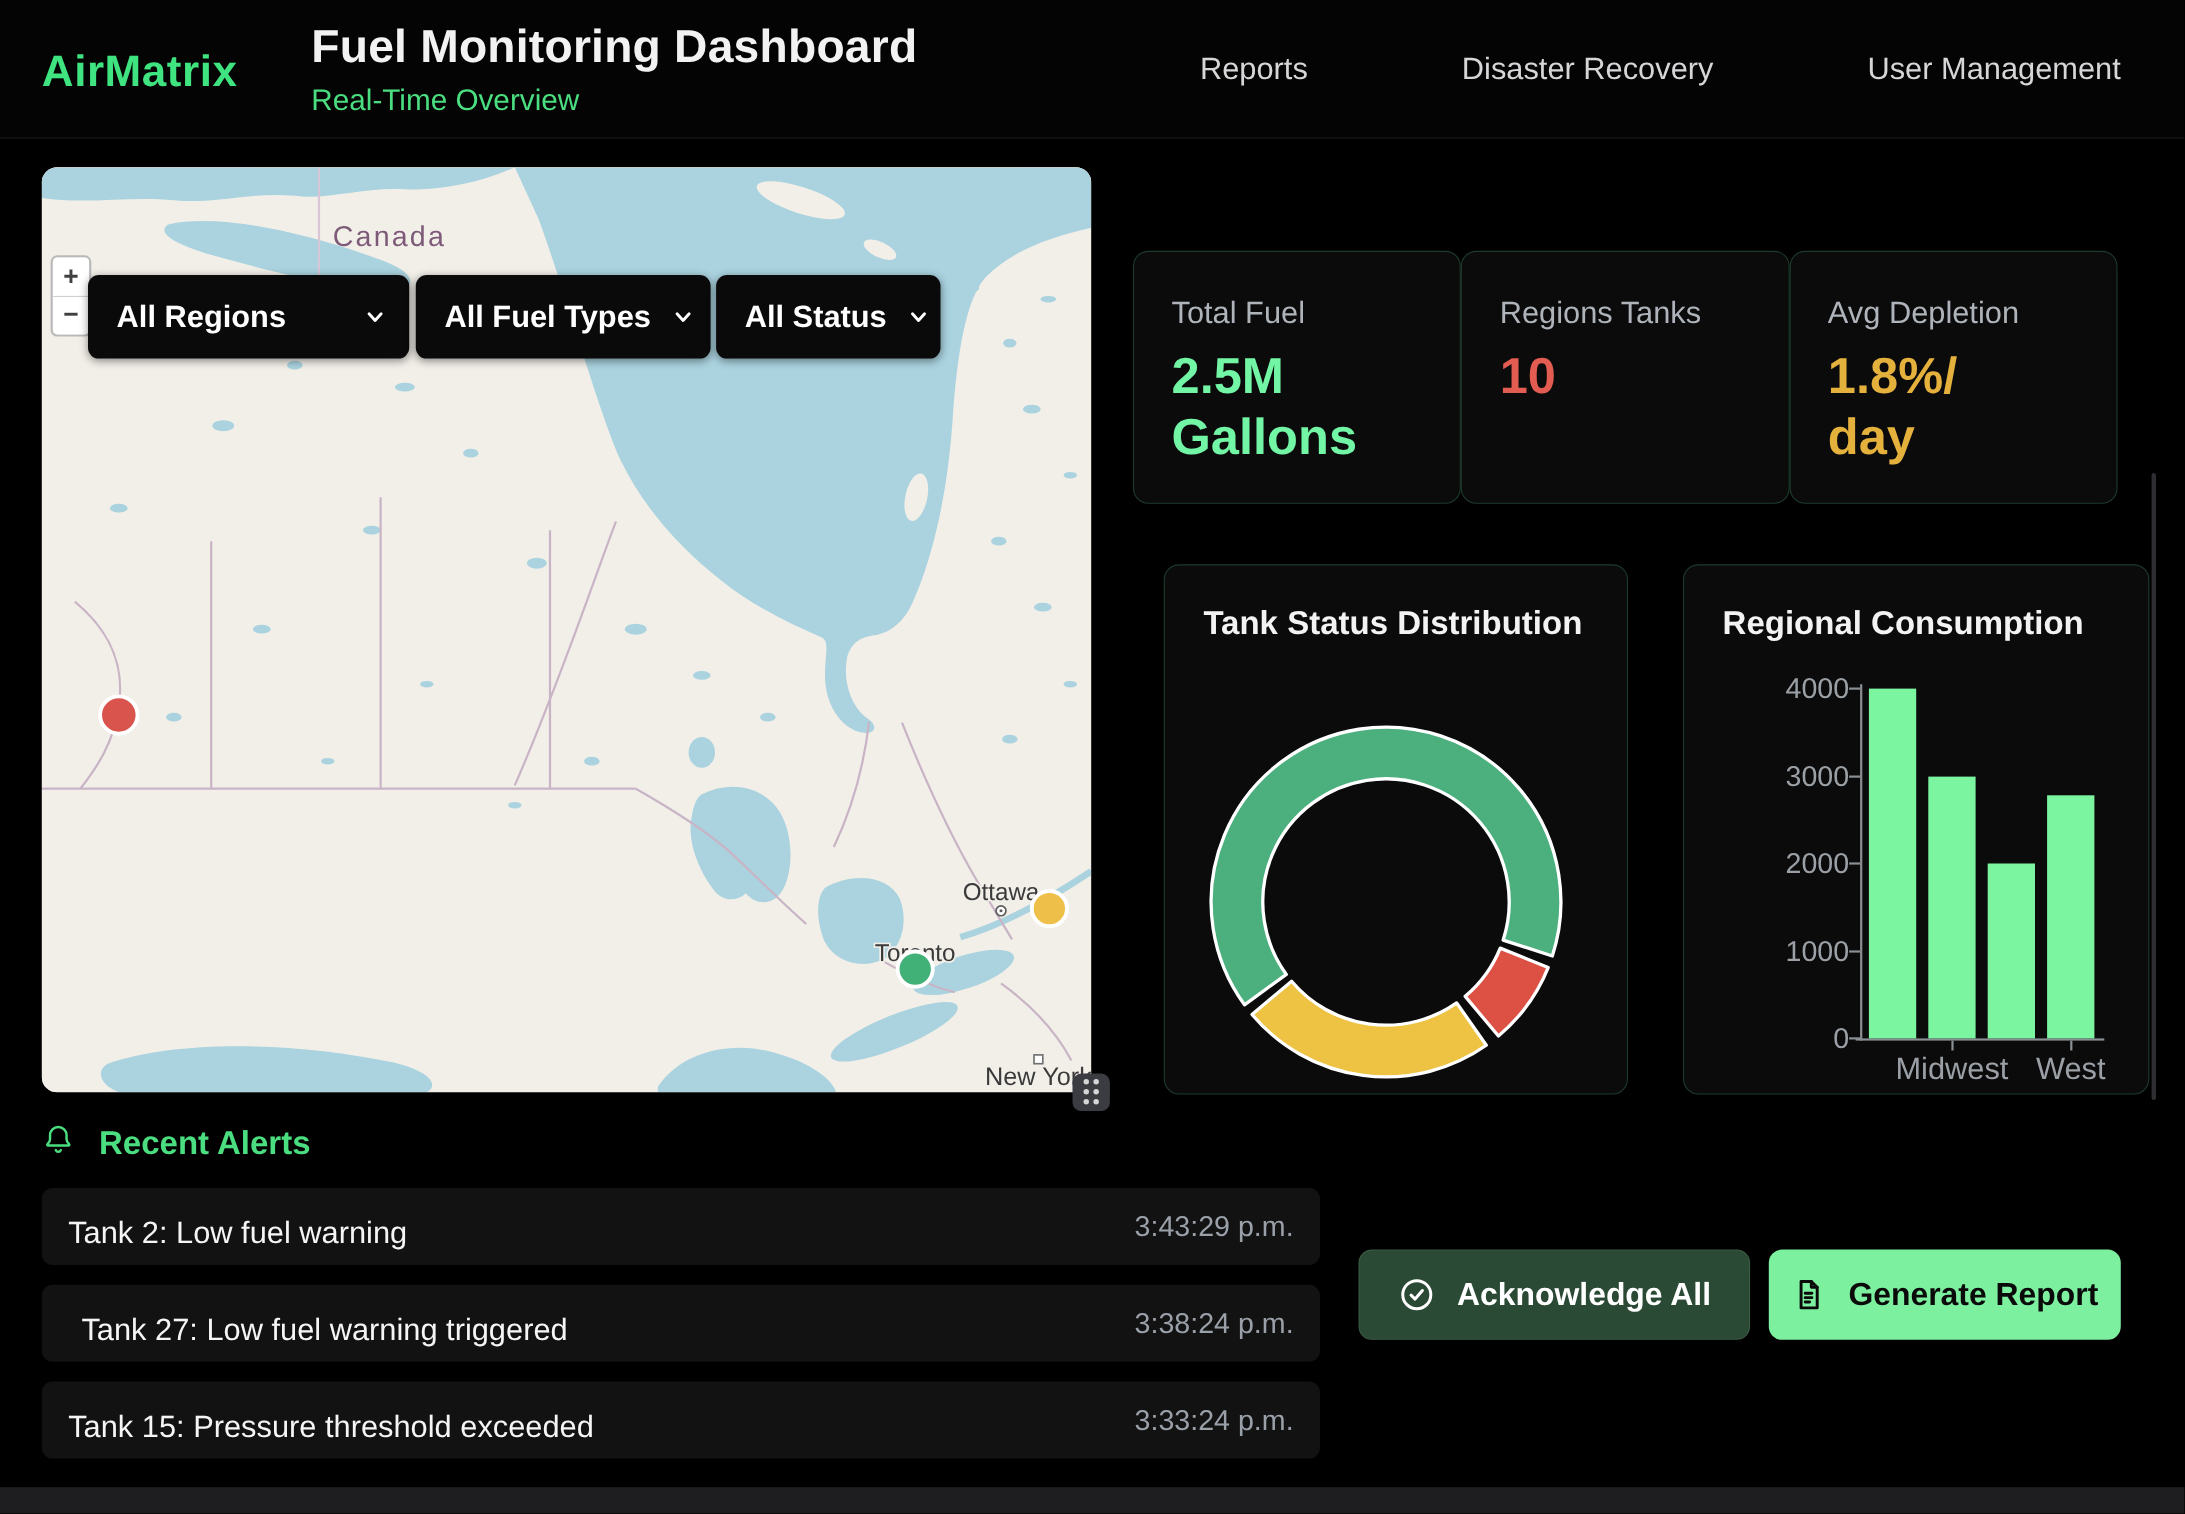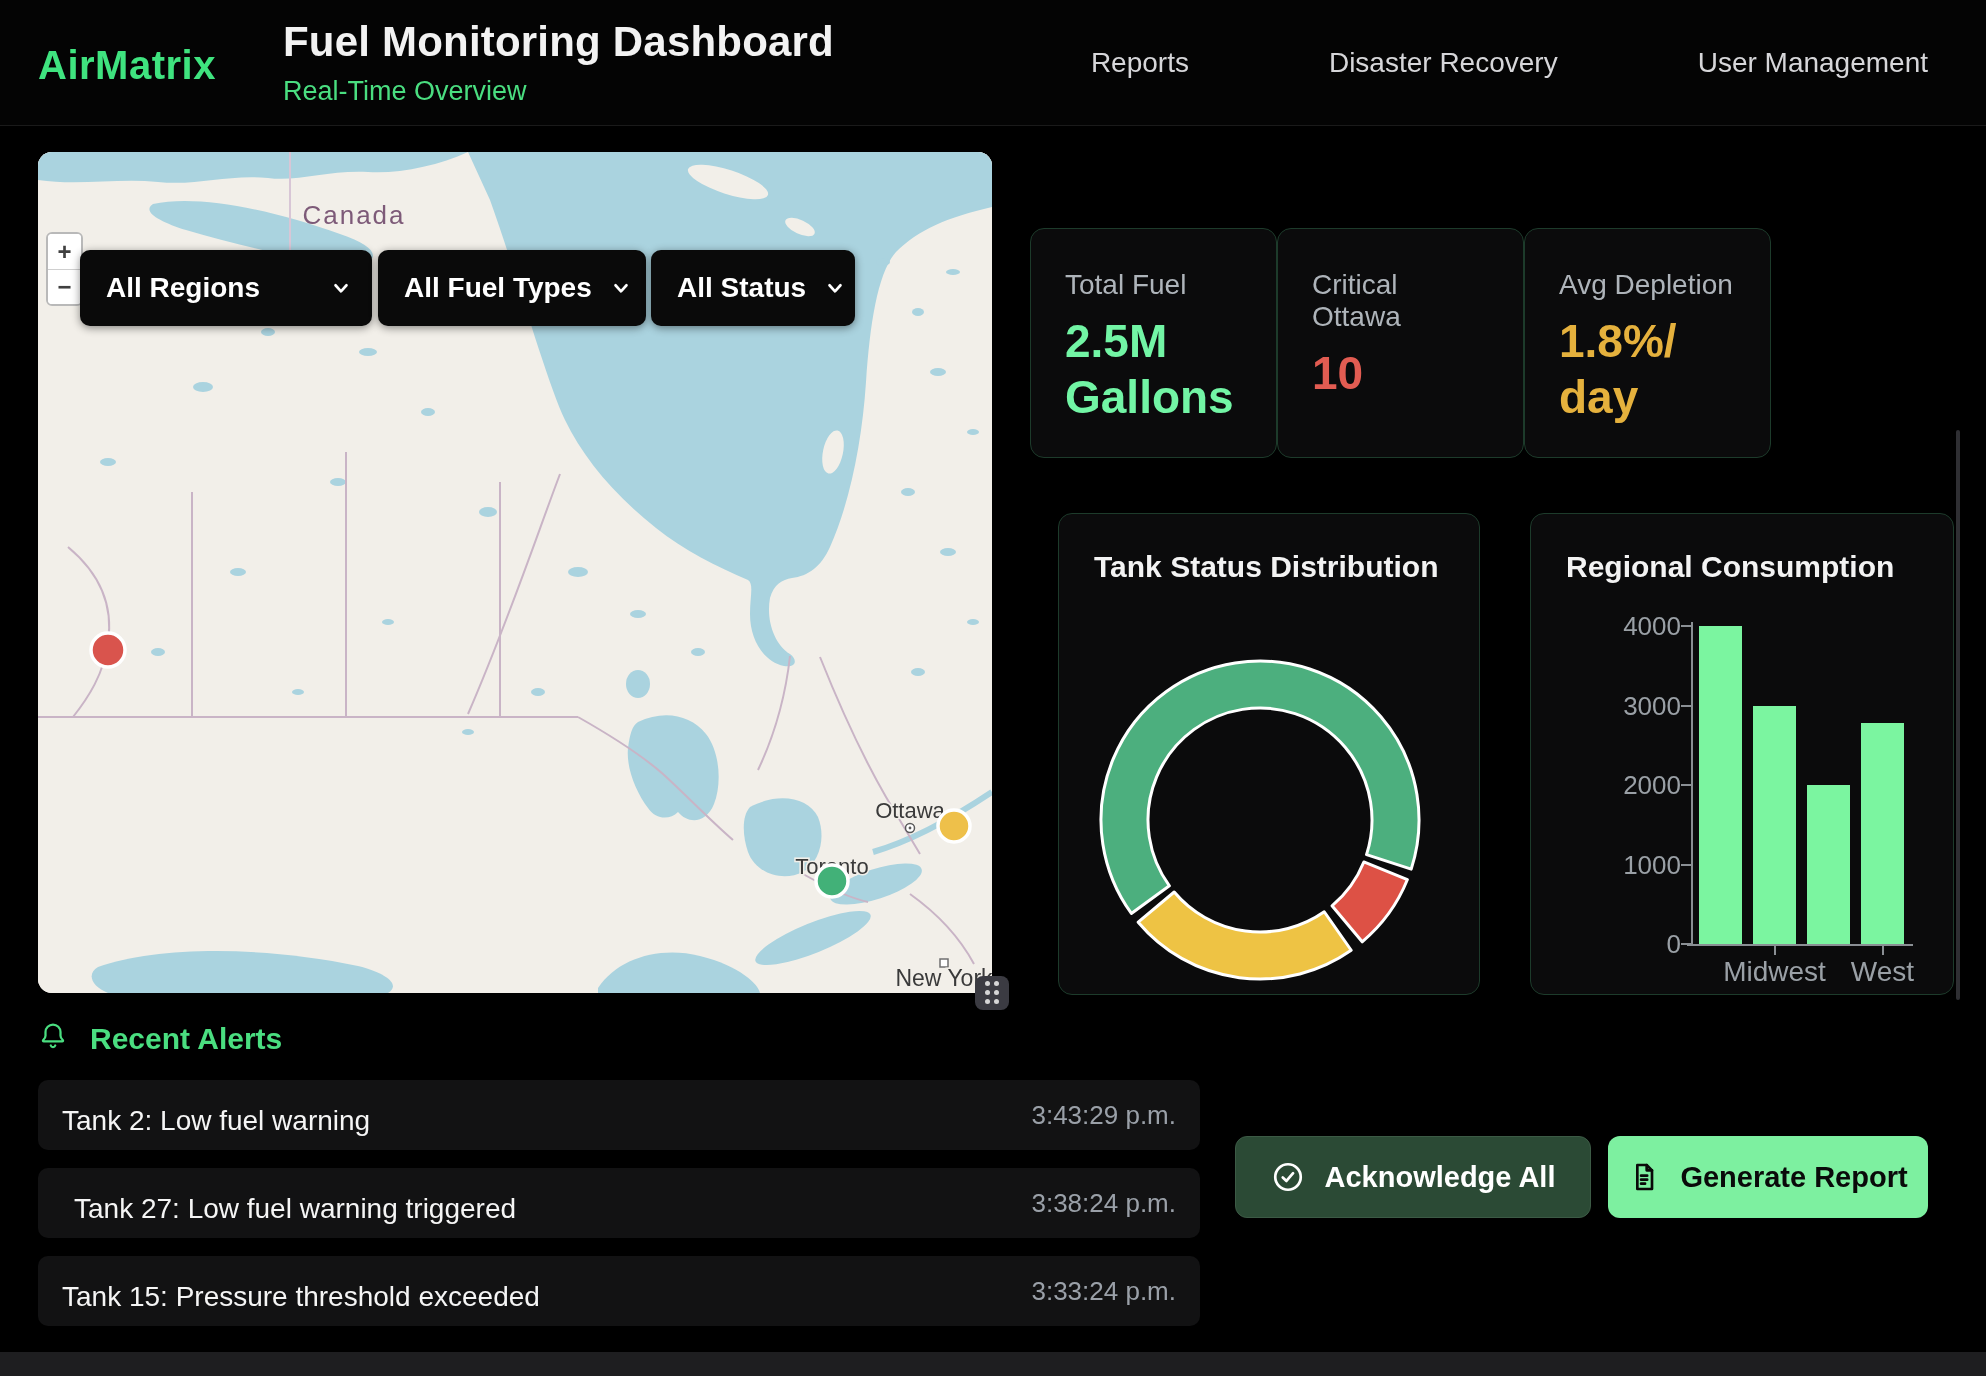--- a/index.html
+++ b/index.html
@@ -32,21 +32,21 @@
           padding:0 20px 0 26px; box-shadow:0 2px 8px rgba(0,0,0,.45); cursor:pointer; }
   .pill-label { color:#fff; font-size:28px; font-weight:bold; white-space:nowrap; }
   .pill .chev { margin-left:18px; display:flex; }
   .drag-handle { position:absolute; left:975px; top:976px; width:34px; height:34px;
                  background:#3b3b42; border-radius:8px; display:grid;
                  grid-template-columns:repeat(2,6px); grid-auto-rows:6px; gap:3px;
                  align-content:center; justify-content:center; cursor:grab; }
   .drag-handle i { width:5px; height:5px; border-radius:50%; background:#d6d6d6; }
 
   
-  .stats-row { position:absolute; left:1030px; top:228px; width:741px; height:230px;
+  .stats-row { position:absolute; left:1030px; top:228px; width:895px; height:230px;
                display:flex; }
   .stat-card { flex:1; background:#0b0b0c; border:1px solid #1d3b2b; border-radius:14px;
                padding:40px 34px; }
   .stat-label { font-size:28px; color:#aeb4ba; }
   .stat-value { margin-top:12px; font-size:46px; font-weight:bold; line-height:1.22; }
   .c-green { color:#72f5a5; } .c-red { color:#e25c52; } .c-amber { color:#e5b13d; }
 
   
   .chart-card { position:absolute; background:#0b0b0c; border:1px solid #1d3b2b; border-radius:14px;margin-left:28px; }
   .donut-card { left:1030px; top:513px; width:422px; height:482px; }
@@ -232,21 +232,21 @@
 
   <div class="stats-row">
     <div class="stat-card">
       <div class="stat-label">Total Fuel</div>
       <div class="stat-value c-green">
         <div>2.5M</div>
         <div>Gallons</div>
       </div>
     </div>
     <div class="stat-card">
-      <div class="stat-label">Critical Ottawa</div>
+      <div class="stat-label">Regions Tanks</div>
       <div class="stat-value c-red">
         <div>10</div>
       </div>
     </div>
     <div class="stat-card">
       <div class="stat-label">Avg Depletion</div>
       <div class="stat-value c-amber">
         <div>1.8%/</div>
         <div>day</div>
       </div>

